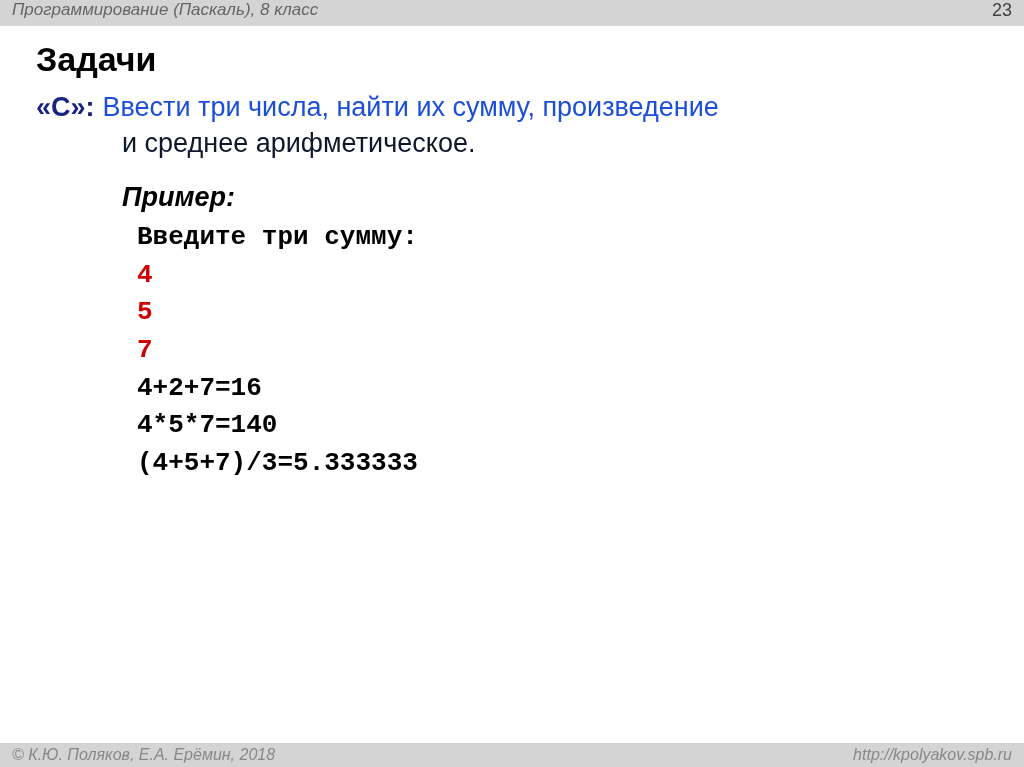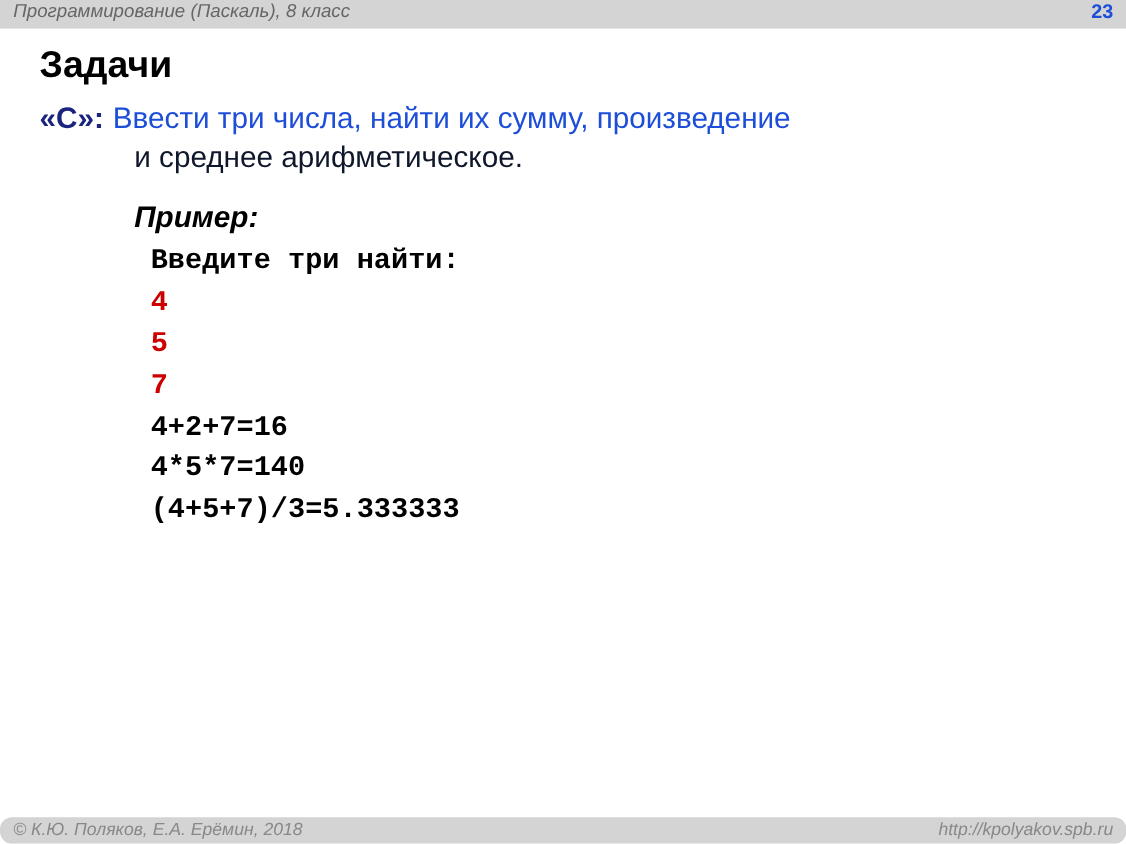--- a/index.html
+++ b/index.html
@@ -20,23 +20,23 @@
       height: 26px;
       display: flex;
       justify-content: space-between;
       align-items: flex-start;
       padding: 0 12px;
       font-style: italic;
       color: #666;
       font-size: 17px;
     }
     .page-number {
-      font-weight: bold;
+      font-weight: normal;
       font-style: normal;
-      color: #1d4ed8;
+      color: #404040;
       font-size: 18px;
     }
     .content {
       padding: 0 36px;
     }
     .title {
       font-size: 34px;
       font-weight: bold;
       color: #000;
       margin-top: 14px;
@@ -88,21 +88,20 @@
       width: 100%;
       background: #d4d4d4;
       height: 24px;
       display: flex;
       justify-content: space-between;
       align-items: center;
       padding: 0 12px;
       font-style: italic;
       color: #888;
       font-size: 16px;
-      border-radius: 11px;
     }
     .task-first-line {
       display: flex;
       align-items: baseline;
     }
     .task-label-span {
       margin-right: 8px;
     }
   </style>
 </head>
@@ -119,21 +118,21 @@
   <div class="task-block">
     <div class="task-first-line">
       <span class="task-label task-label-span">«C»:</span>
       <span class="task-text">Ввести три числа, найти их сумму, произведение</span>
     </div>
     <span class="task-text-indent">и среднее арифметическое.</span>
   </div>
 
   <div class="example-block">
     <div class="example-label">Пример:</div>
-    <div class="code-line code-black">Введите три найти:</div>
+    <div class="code-line code-black">Введите три сумму:</div>
     <div class="code-line code-red">4</div>
     <div class="code-line code-red">5</div>
     <div class="code-line code-red">7</div>
     <div class="code-line code-black">4+2+7=16</div>
     <div class="code-line code-black">4*5*7=140</div>
     <div class="code-line code-black">(4+5+7)/3=5.333333</div>
   </div>
 </div>
 
 <div class="footer">

